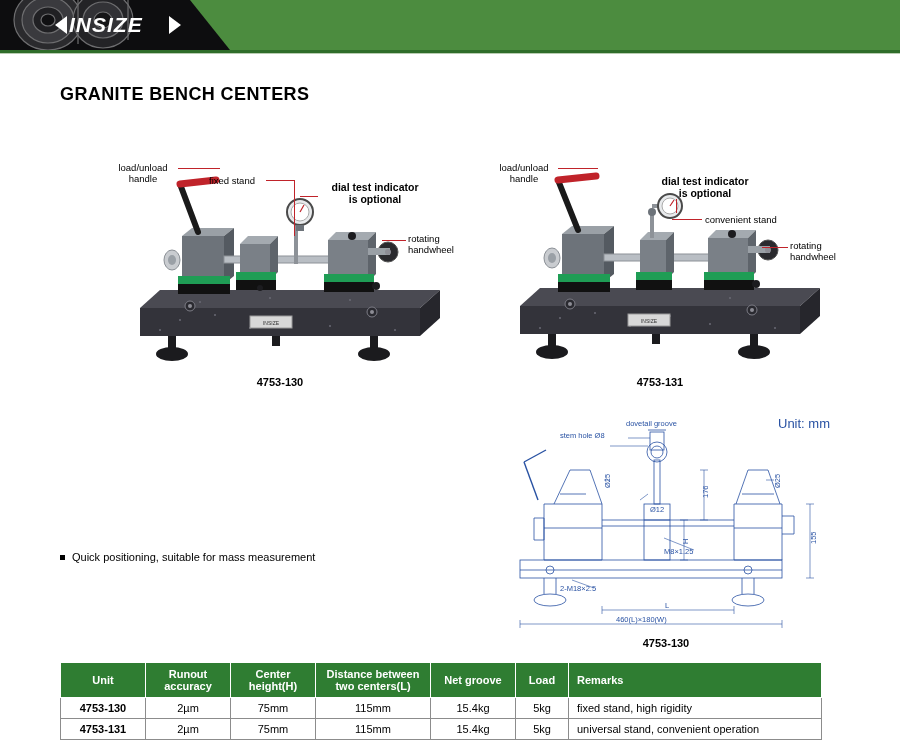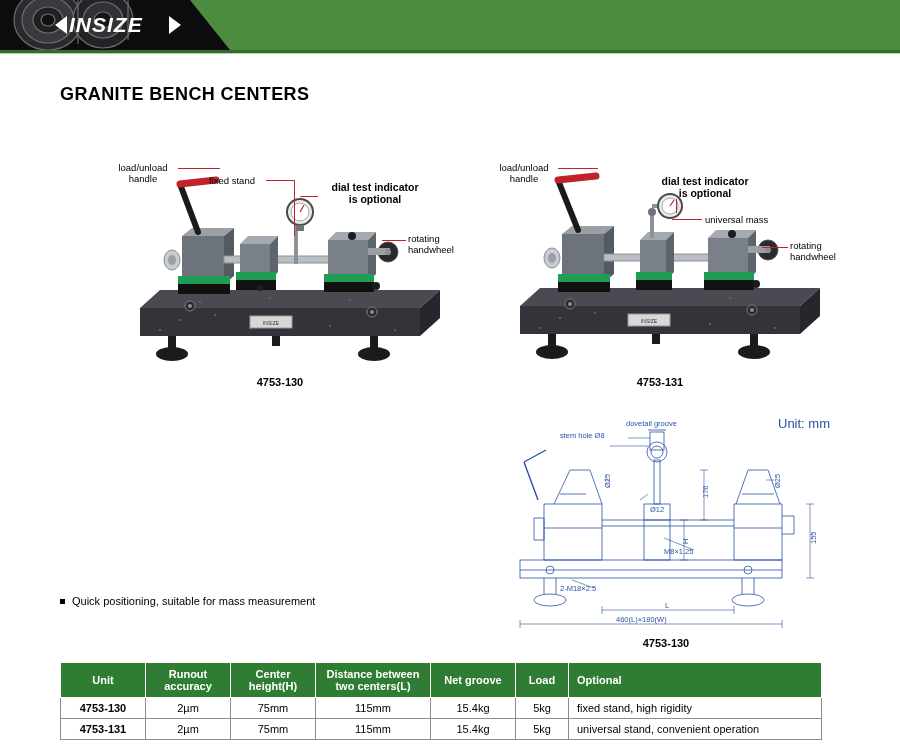--- a/index.html
+++ b/index.html
@@ -34,21 +34,21 @@
   
   .page-title{position:absolute;left:60px;top:84px;font-size:18px;font-weight:bold;letter-spacing:.4px;}
   
   .caption{position:absolute;font-size:11px;font-weight:bold;text-align:center;}
   
   .callout{position:absolute;font-size:9.5px;line-height:11px;color:#000;}
   .callout.bold{font-weight:bold;font-size:10.5px;line-height:12px;text-align:center;}
   .lead{position:absolute;background:#c0232a;height:1px;}
   .lead-v{position:absolute;background:#c0232a;width:1px;}
   
-  .bullets{position:absolute;left:60px;top:550px;width:340px;font-size:11px;line-height:15px;margin-top:44px;}
+  .bullets{position:absolute;left:60px;top:550px;width:340px;font-size:11px;line-height:15px;}
   .bullets li{list-style:none;margin:0 0 1px 0;padding-left:12px;position:relative;}
   .bullets li:before{content:"";position:absolute;left:0;top:5px;width:5px;height:5px;background:#000;}
   .bullets ul{margin:0;padding:0;}
   
   .tbl{position:absolute;left:60px;top:662px;border-collapse:collapse;font-size:11px;}
   .tbl th{background:#2f7d32;color:#fff;font-weight:bold;padding:5px 4px;border:1px solid #ffffff;line-height:12px;}
   .tbl td{border:1px solid #8c8c8c;padding:4px 4px;text-align:center;background:#fff;}
   .tbl td.code{font-weight:bold;}
   .tbl td.rem{text-align:left;padding-left:8px;}
   
@@ -268,21 +268,21 @@
 </div>
 <div class="lead" style="left:558px;top:168px;width:40px;"></div>
 
 <div class="callout bold" style="left:650px;top:175px;width:110px;">
   <span>dial test indicator</span><br>
   <span>is optional</span>
 </div>
 <div class="lead-v" style="left:676px;top:199px;height:14px;"></div>
 
 <div class="callout" style="left:705px;top:214px;">
-  <span>universal mass</span>
+  <span>convenient stand</span>
 </div>
 <div class="lead" style="left:672px;top:219px;width:30px;"></div>
 
 <div class="callout" style="left:790px;top:240px;width:60px;">
   <span>rotating</span><br>
   <span>handwheel</span>
 </div>
 <div class="lead" style="left:762px;top:247px;width:26px;"></div>
 
 <div class="caption" style="left:600px;top:376px;width:120px;">4753-131</div>
@@ -378,21 +378,21 @@
 
 <table class="tbl">
   <thead>
     <tr>
       <th style="width:76px">Unit</th>
       <th style="width:76px">Runout accuracy</th>
       <th style="width:76px">Center height(H)</th>
       <th style="width:106px">Distance between two centers(L)</th>
       <th style="width:76px">Net groove</th>
       <th style="width:44px">Load</th>
-      <th style="width:240px;text-align:left;padding-left:8px;">Optional</th>
+      <th style="width:240px;text-align:left;padding-left:8px;">Remarks</th>
     </tr>
   </thead>
   <tbody>
     <tr>
       <td class="code">4753-130</td>
       <td>2µm</td>
       <td>75mm</td>
       <td>115mm</td>
       <td>15.4kg</td>
       <td>5kg</td>

